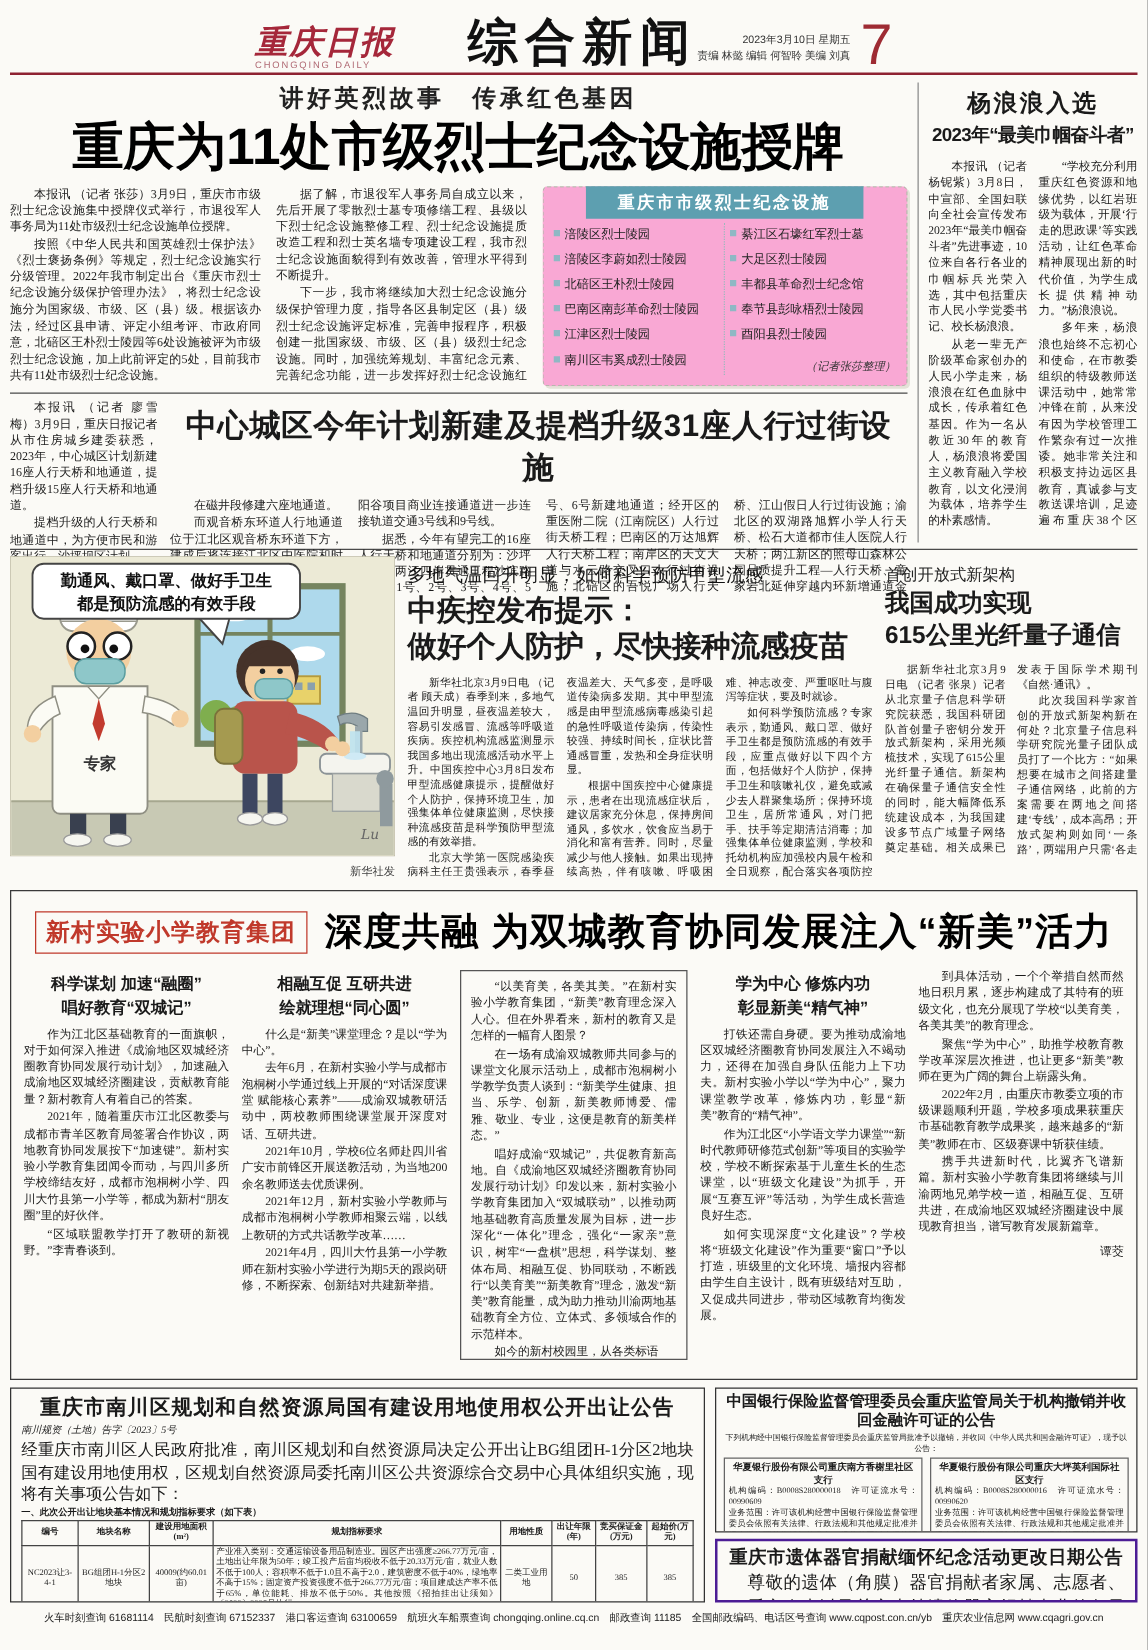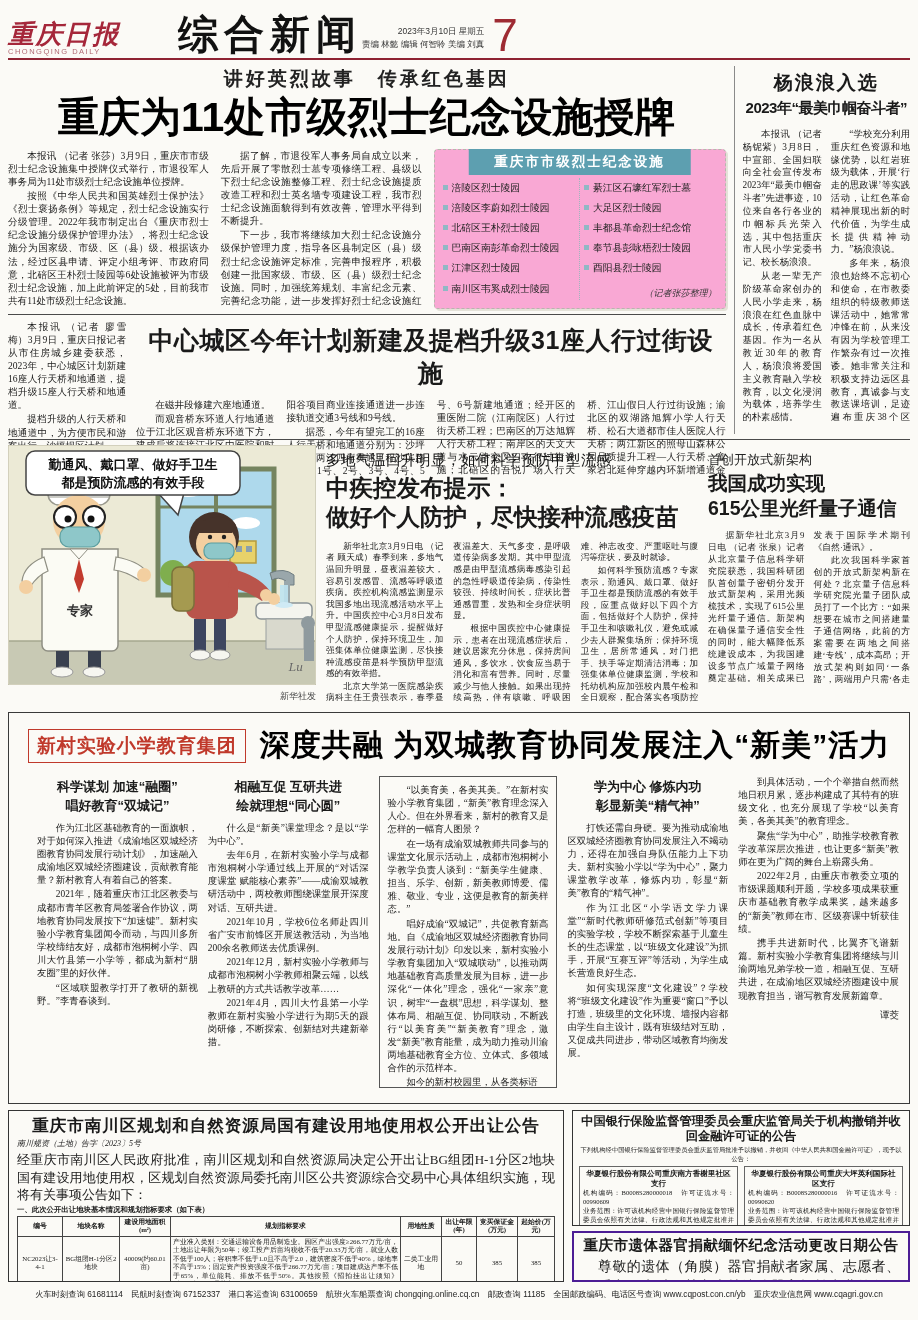--- a/index.html
+++ b/index.html
@@ -1,21 +1,21 @@
 <!DOCTYPE html>
 <html><head>
 <meta charset="utf-8">
 <style>
   html,body{margin:0;padding:0;background:#888;}
   .page{position:relative;width:918px;height:1320px;margin:0 auto;background:#fbfaf6;
         font-family:"Liberation Serif","DejaVu Serif",serif;color:#1a1a1a;overflow:hidden;
         padding:0 8px;box-sizing:border-box;}
   .sans{font-family:"Liberation Sans","DejaVu Sans",sans-serif;}
   
-  .hdr{display:flex;align-items:flex-end;justify-content:flex-start;height:50px;padding-top:6px;}
+  .hdr{display:flex;align-items:flex-end;justify-content:center;height:50px;padding-top:6px;}
   .hdr-logo{width:170px;}
   .logo-cn{font-family:"DejaVu Serif",serif;font-style:italic;font-weight:bold;font-size:26px;color:#a5273a;letter-spacing:2px;line-height:1;}
   .logo-en{font-size:7.5px;color:#b06a74;letter-spacing:1.5px;}
   .hdr-title{font-size:40px;font-weight:bold;letter-spacing:6px;color:#111;line-height:1;padding-bottom:2px;}
   .hdr-right{display:flex;align-items:flex-end;gap:8px;}
   .hdr-meta{text-align:right;font-size:8.5px;color:#333;line-height:1.6;padding-bottom:4px;font-family:"Liberation Sans","DejaVu Sans",sans-serif;}
   .hdr-pagenum{font-size:46px;color:#9e2b33;line-height:0.9;font-family:"Liberation Sans","DejaVu Sans",sans-serif;font-weight:300;}
   .rule-red{border-top:2px solid #8e2232;margin-top:2px;}
   .rule{border-top:1px solid #4a4a4a;margin:5px 0;}
   
@@ -56,21 +56,21 @@
   .flu-body{column-count:3;column-gap:10px;font-size:8.6px;line-height:1.35;text-align:justify;height:168px;overflow:hidden;margin-top:8px;}
   .quantum{flex:1;padding-top:4px;}
   .q-kicker{font-size:13px;color:#222;margin:2px 0 2px;}
   .headline-s{font-size:19.5px;font-weight:bold;line-height:1.3;margin:0;}
   .q-body{column-count:2;column-gap:9px;font-size:8.8px;line-height:1.36;text-align:justify;height:168px;overflow:hidden;margin-top:8px;}
   
   .advert{border:1px solid #3a3a3a;margin-top:5px;padding:8px 10px;height:392px;box-sizing:border-box;background:#fbfaf6;}
   .adv-head{display:flex;align-items:center;justify-content:center;gap:14px;margin:4px 0 10px;}
   .adv-brand{border:1px solid #c0392b;color:#c0392b;font-size:19px;font-weight:bold;padding:3px 8px;letter-spacing:1px;white-space:nowrap;}
   .adv-headline{font-size:30px;font-weight:bold;letter-spacing:1px;color:#000;white-space:nowrap;}
-  .adv-cols{display:flex;gap:10px;height:312px;margin-left:18px;}
+  .adv-cols{display:flex;gap:10px;height:312px;}
   .adv-col{flex:1;font-size:9.4px;line-height:1.4;text-align:justify;overflow:hidden;}
   .adv-subhead{text-align:center;font-weight:bold;font-size:13px;line-height:1.45;margin:2px 0 6px;font-family:"Liberation Sans","DejaVu Sans",sans-serif;}
   .adv-boxed{border:1px solid #555;padding:7px 8px;box-sizing:border-box;}
   .byline{text-align:right;margin-top:6px;font-size:9.5px;}
   
   .bottom{display:flex;gap:8px;margin-top:6px;height:172px;}
   .land{width:556px;flex:0 0 556px;border:1px solid #333;padding:4px 8px;box-sizing:border-box;overflow:hidden;}
   .land-title{text-align:center;font-weight:bold;font-size:16.5px;letter-spacing:1px;}
   .land-doc{text-align:left;font-size:8px;font-style:italic;margin:1px 0 2px;}
   .tiny{font-size:13px;line-height:1.35;text-align:justify;}

